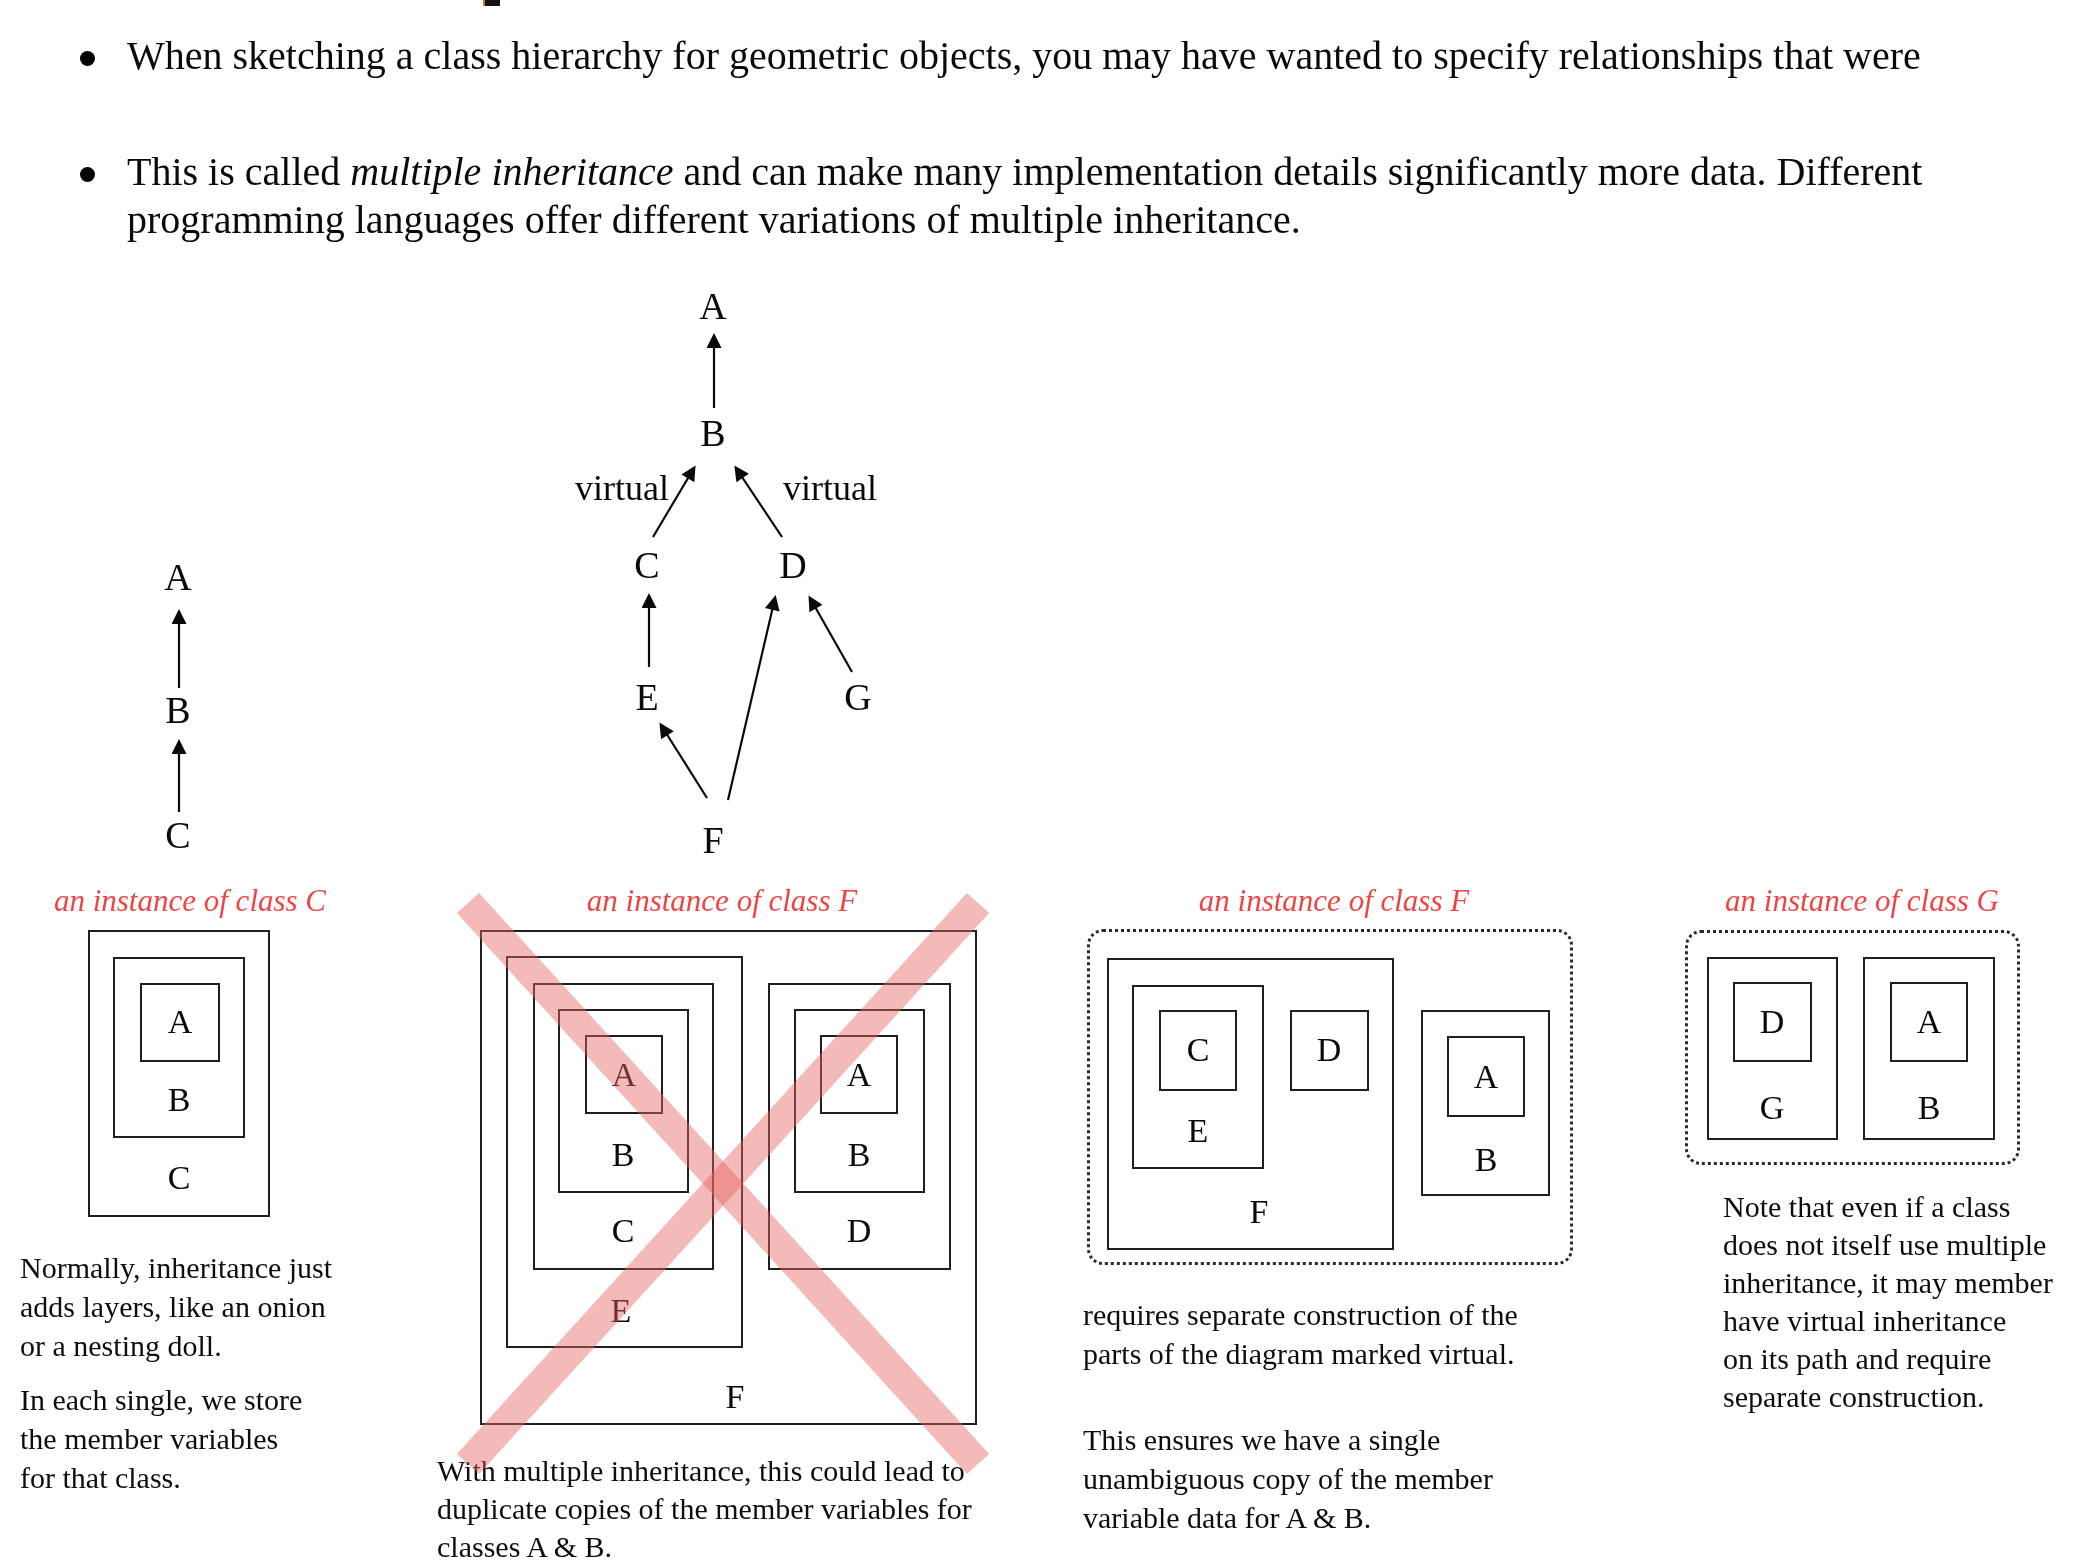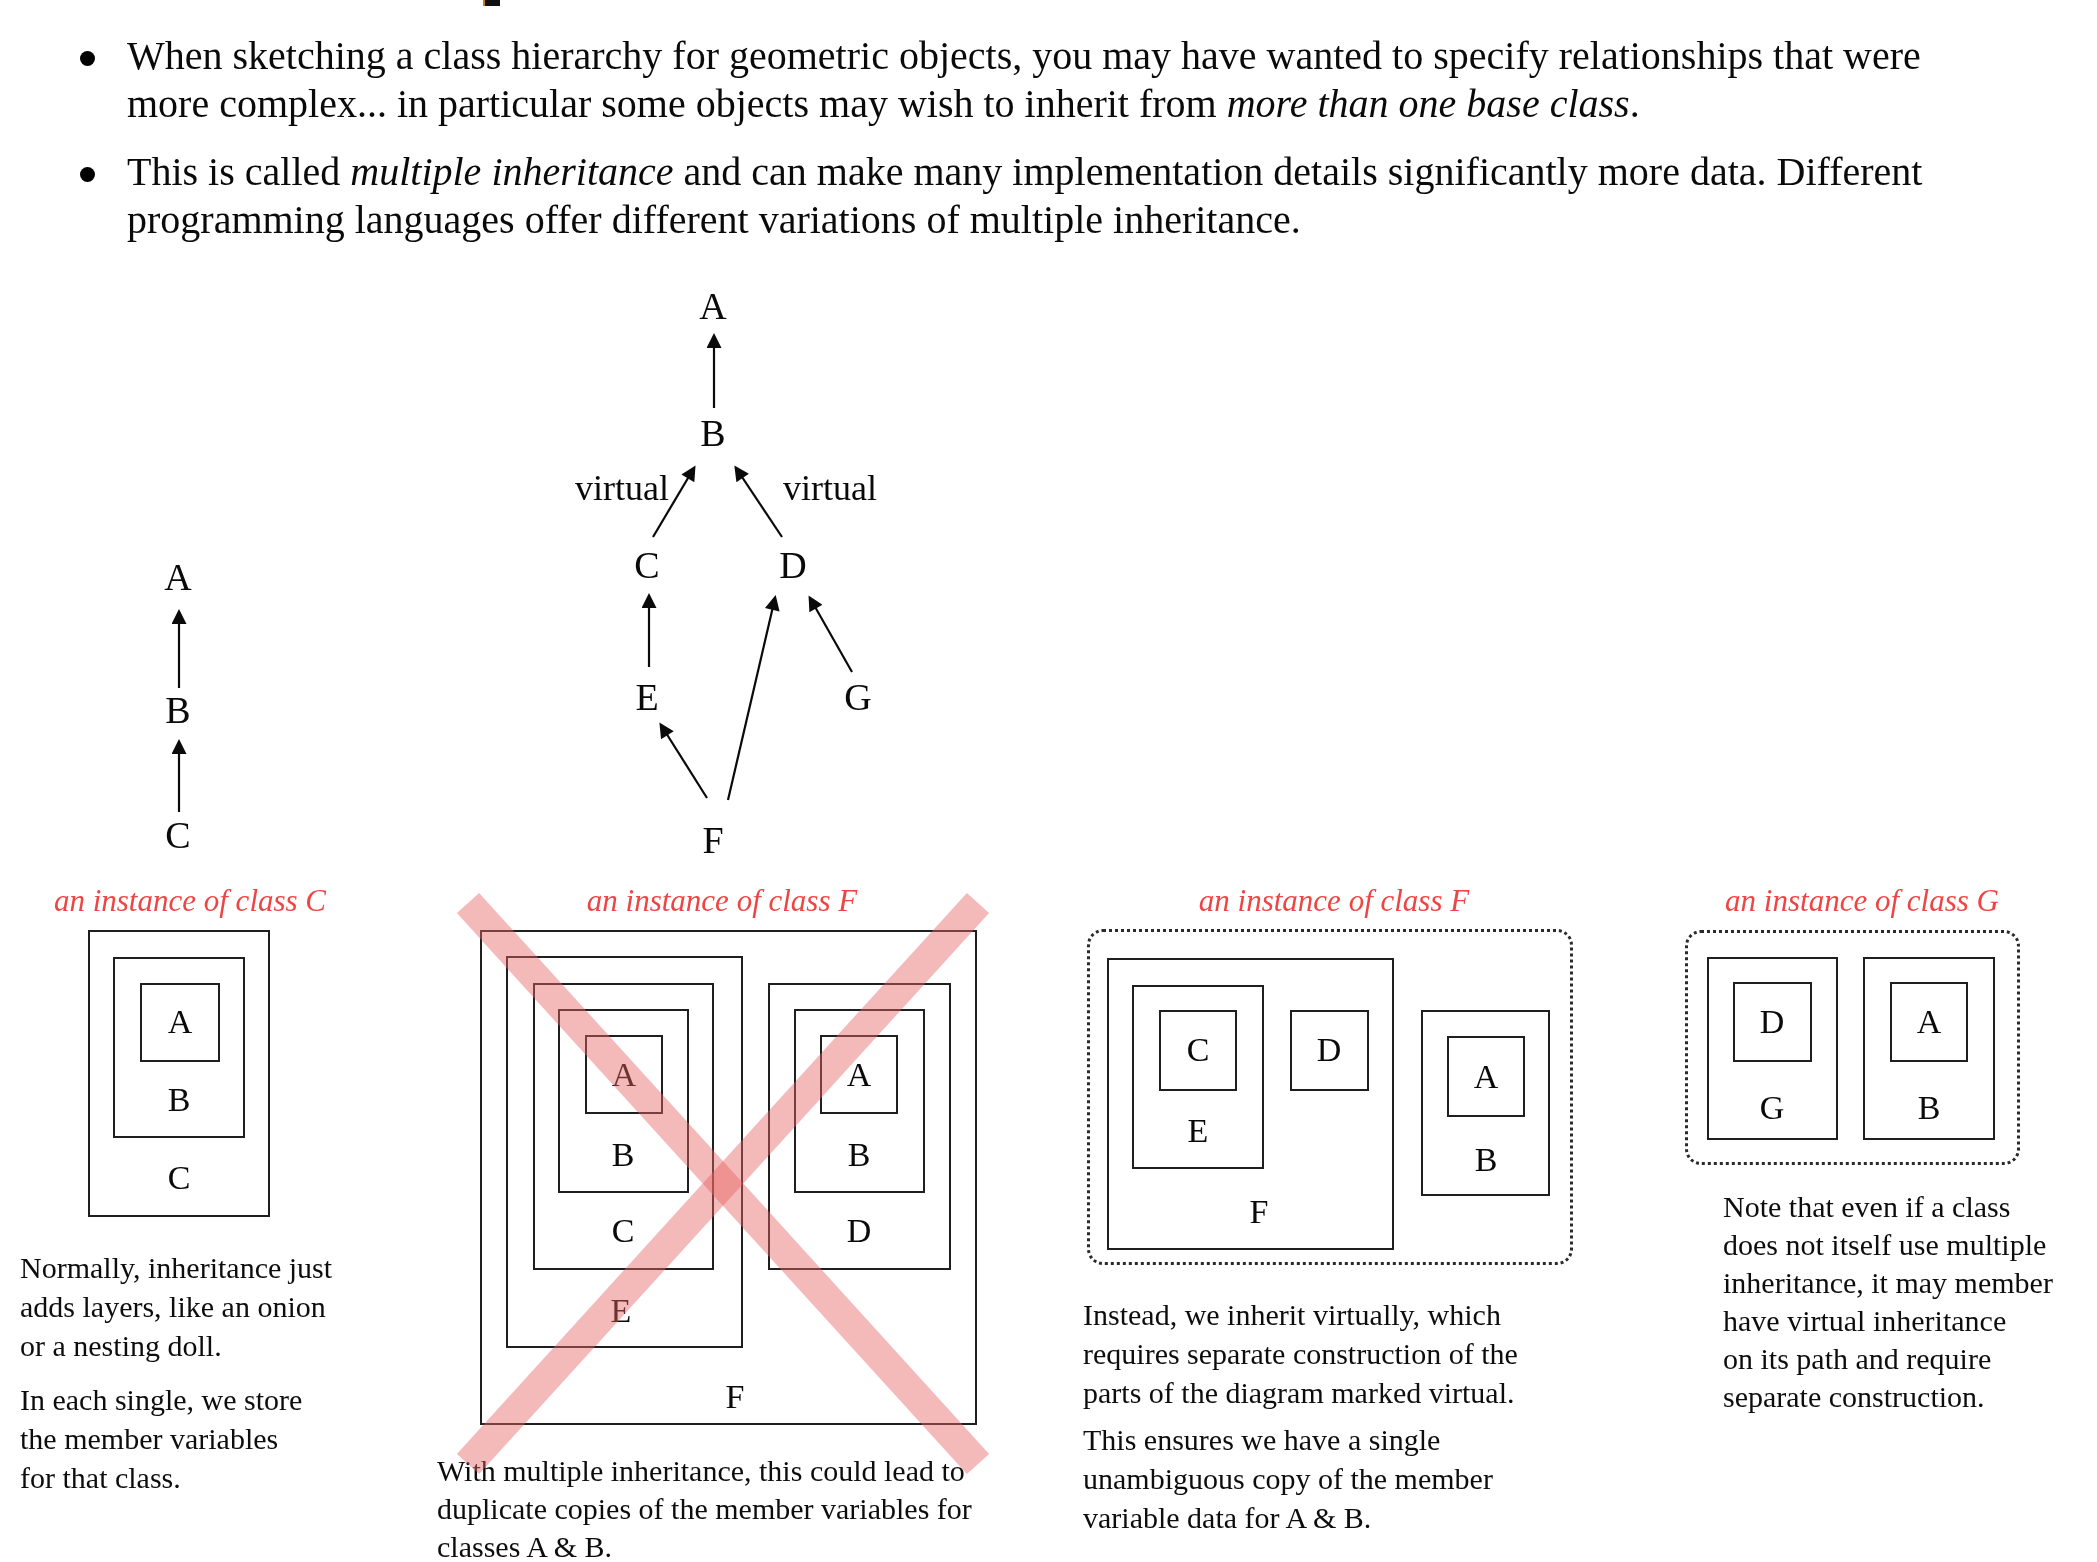--- a/index.html
+++ b/index.html
@@ -29,21 +29,20 @@
 </head>
 <body>
 
 <div class="page">
 
   <div class="topmark"></div>
 
   <div class="bullet-dot" style="left:80px;top:51px;"></div>
   <div class="bullet-par" style="top:32px;">
     <div><span>When sketching a class hierarchy for geometric objects, you may have wanted to specify relationships that were</span><span class="it"></span><span></span></div>
-    <div><span>more complex... in particular some objects may wish to inherit from </span><span class="it">more than one base class</span><span>.</span></div>
   </div>
 
   <div class="bullet-dot" style="left:80px;top:167px;"></div>
   <div class="bullet-par" style="top:148px;">
     <div><span>This is called </span><span class="it">multiple inheritance</span><span> and can make many implementation details significantly more data.  Different</span></div>
     <div><span>programming languages offer different variations of multiple inheritance.</span><span class="it"></span><span></span></div>
   </div>
 
   <div class="node" style="left:178px;top:577px;">A</div>
   <div class="node" style="left:178px;top:710px;">B</div>
@@ -108,21 +107,20 @@
   <div class="ibox" style="left:1290px;top:1010px;width:79px;height:81px;"></div>
   <div class="ibox" style="left:1421px;top:1010px;width:129px;height:186px;"></div>
   <div class="ibox" style="left:1447px;top:1036px;width:78px;height:81px;"></div>
   <div class="blabel" style="left:1198px;top:1050px;">C</div>
   <div class="blabel" style="left:1329px;top:1050px;">D</div>
   <div class="blabel" style="left:1198px;top:1131px;">E</div>
   <div class="blabel" style="left:1486px;top:1077px;">A</div>
   <div class="blabel" style="left:1486px;top:1160px;">B</div>
   <div class="blabel" style="left:1259px;top:1212px;">F</div>
   <div class="cap" style="left:1083px;top:1295px;">
-    <div>Instead, we inherit virtually, which</div>
     <div>requires separate construction of the</div>
     <div>parts of the diagram marked virtual.</div>
   </div>
   <div class="cap" style="left:1083px;top:1420px;">
     <div>This ensures we have a single</div>
     <div>unambiguous copy of the member</div>
     <div>variable data for A &amp; B.</div>
   </div>
 
   <div class="ititle" style="left:1862px;">an instance of class G</div>

